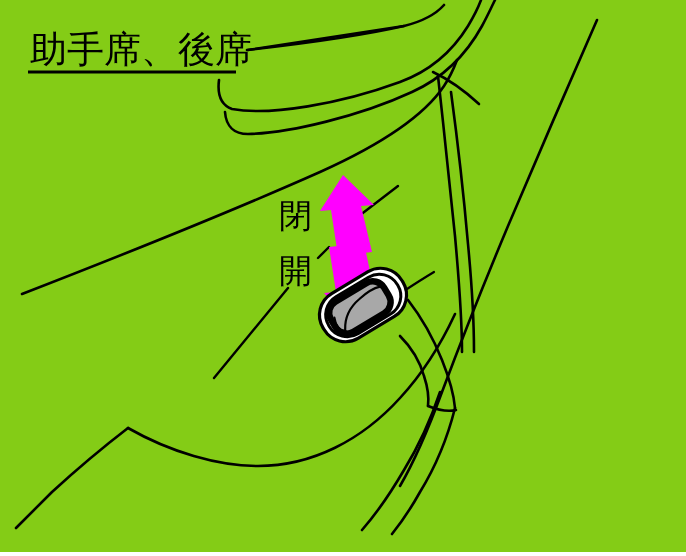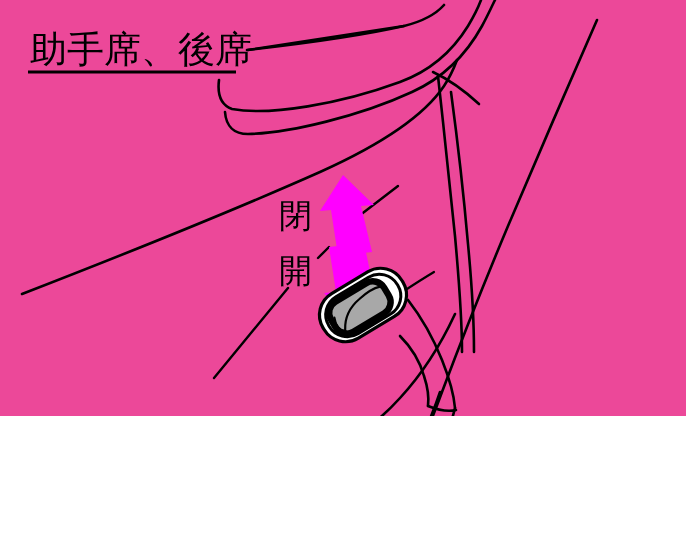--- a/index.html
+++ b/index.html
@@ -6,22 +6,22 @@
     margin: 0;
     padding: 0;
     background: #ffffff;
   }
   body {
     font-family: "DejaVu Sans", "Liberation Sans", sans-serif;
   }
   #stage {
     position: relative;
     width: 686px;
-    height: 416px;
-    background: #ec4899;
+    height: 552px;
+    background: #84cc16;
     overflow: hidden;
   }
   #figure {
     position: absolute;
     left: 0;
     top: 0;
     width: 686px;
     height: 556px;
   }
   .title-text {

